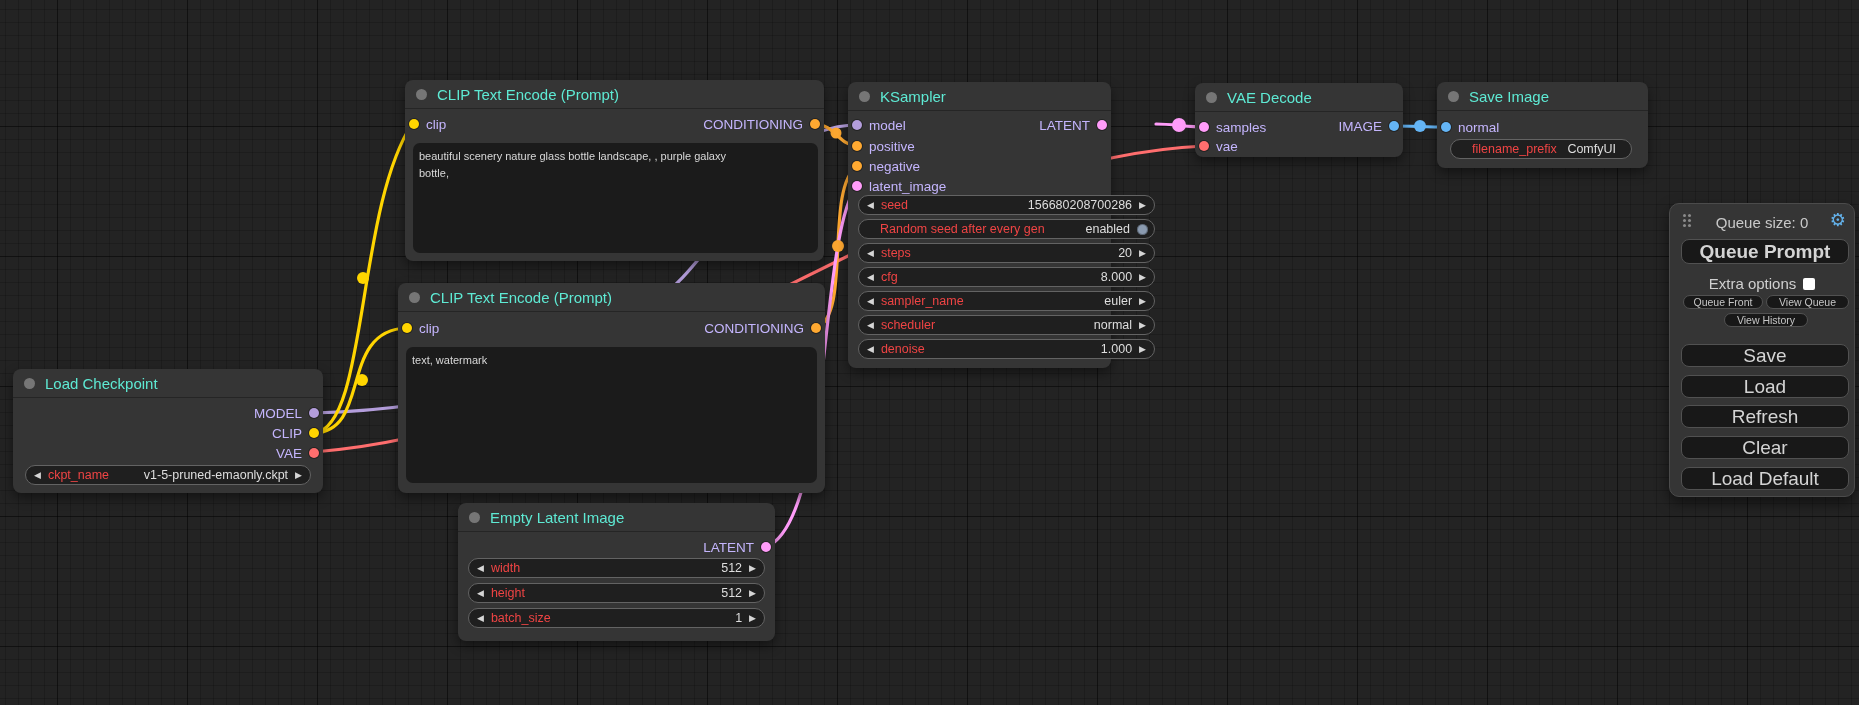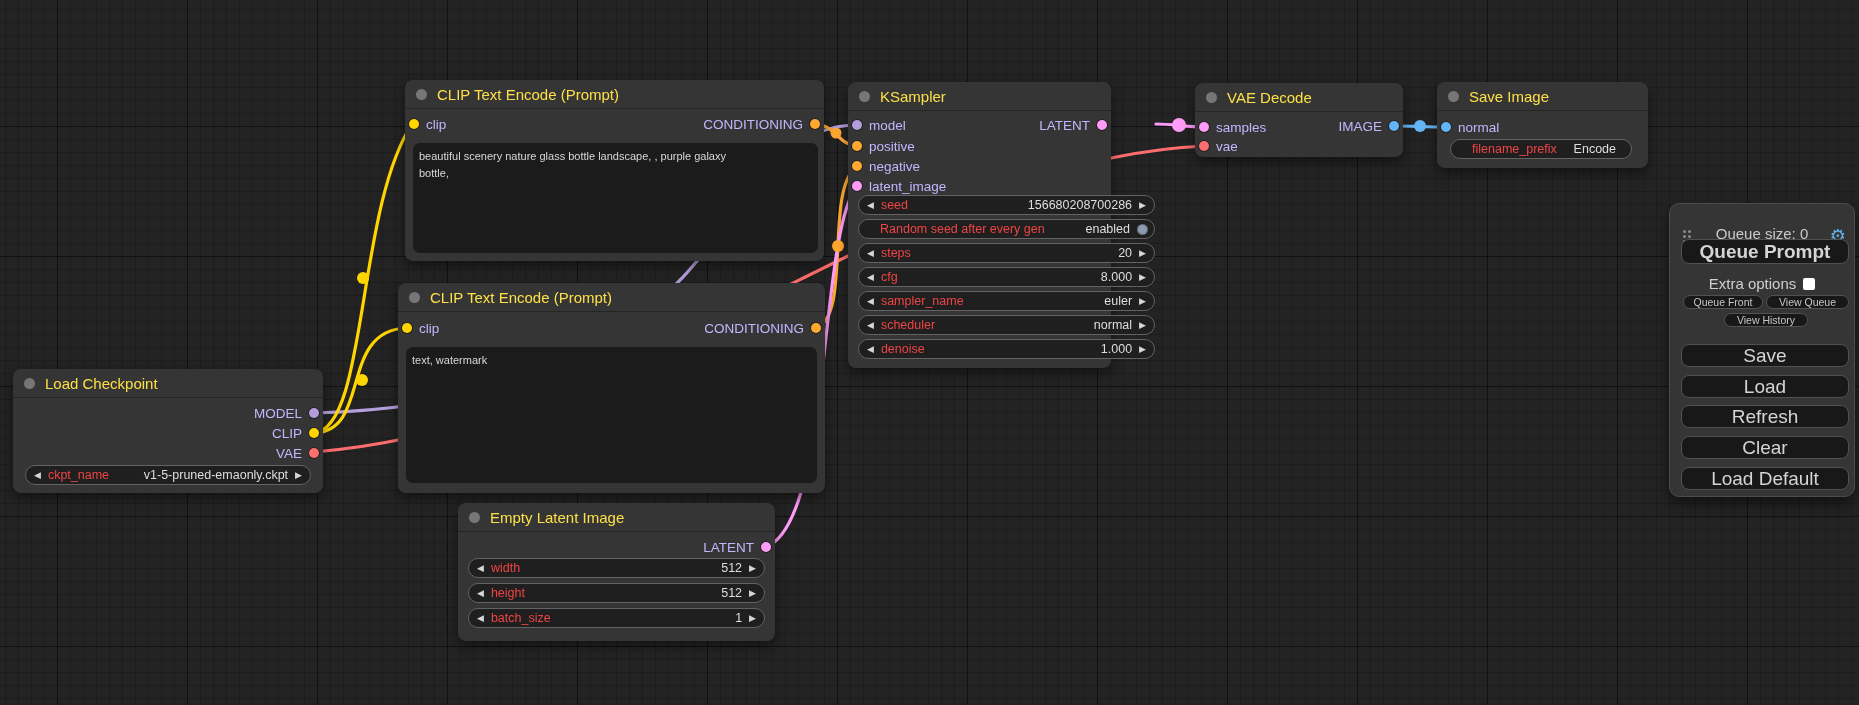--- a/index.html
+++ b/index.html
@@ -16,21 +16,21 @@
     background-position:0 -4px,57px 0,9px 9px,5px 5px;
   }
   #wires{position:absolute;left:0;top:0;z-index:1;}
   .node{
     position:absolute;background:#353535;border-radius:8px;z-index:2;
     box-shadow:0 5px 12px rgba(0,0,0,.45);
   }
   .ntitle{
     height:28px;display:flex;align-items:center;gap:10px;padding:0 11px;
     border-bottom:1px solid rgba(0,0,0,.30);
-    color:#fde047;font-size:15px;white-space:nowrap;overflow:hidden;
+    color:#5eead4;font-size:15px;white-space:nowrap;overflow:hidden;
   }
   .tdot{width:11px;height:11px;border-radius:50%;background:#767676;flex:0 0 auto;}
   .port{position:absolute;width:10px;height:10px;border-radius:50%;transform:translateY(-50%);box-shadow:0 0 0 1px rgba(0,0,0,.35);}
   .port.in{left:4px;} .port.out{right:4px;}
   .slabel{position:absolute;transform:translateY(-50%);color:#c4b5fd;font-size:13.5px;white-space:nowrap;}
   .slabel.in{left:21px;} .slabel.out{right:21px;}
   .widget{
     position:absolute;height:20px;box-sizing:border-box;
     background:#1f1f1f;border:1px solid #636363;border-radius:10px;
     display:flex;align-items:center;padding:0 8px;
@@ -46,21 +46,21 @@
     font-family:Liberation Sans, sans-serif;font-size:11px;line-height:1.5;
     color:#d8d8d8;padding:5px 4px 5px 6px;white-space:pre-wrap;word-break:break-word;
     box-sizing:border-box;
   }
   
   .qpanel{
     position:absolute;left:1669px;top:203px;width:186px;height:294px;z-index:10;
     background:#353535;border:1px solid #4b4b4b;border-radius:10px;
     box-shadow:0 6px 14px rgba(0,0,0,.5);box-sizing:border-box;color:#c9c9c9;
   }
-  .qheader{position:absolute;left:0;top:21px;width:100%;height:22px;display:flex;align-items:flex-start;text-decoration:underline;}
+  .qheader{position:absolute;left:0;top:5px;width:100%;height:22px;display:flex;align-items:flex-end;}
   .grip{position:absolute;left:13px;top:5px;width:3px;height:3px;border-radius:50%;background:#8a8a8a;
         box-shadow:5px 0 #8a8a8a,0 5px #8a8a8a,5px 5px #8a8a8a,0 10px #8a8a8a,5px 10px #8a8a8a;}
   .qsize{width:100%;text-align:center;font-size:15px;color:#c9c9c9;}
   .gear{position:absolute;right:8px;top:0px;font-size:18px;color:#63b1ea;line-height:22px;}
   .qbtn{
     position:absolute;left:11px;width:168px;height:23px;box-sizing:border-box;
     background:#181818;border:1px solid #515151;border-radius:8px;
     display:flex;align-items:center;justify-content:center;
     font-size:19px;color:#d4d4d4;
   }
@@ -244,21 +244,21 @@
 
 <div class="node" style="left:1437px;top:82px;width:211px;height:86px">
   <div class="ntitle">
     <span class="tdot"></span>
     <span>Save Image</span>
   </div>
   <span class="port in" style="top:45px;background:#64B5F6"></span>
   <span class="slabel in" style="top:45px">normal</span>
   <div class="widget" style="left:13px;top:57px;width:182px">
     <span class="wlabel noarrow">filename_prefix</span>
-    <span class="wvalue">Encode</span>
+    <span class="wvalue">ComfyUI</span>
   </div>
 </div>
 
 <div class="qpanel">
   <div class="qheader">
     <span class="grip"></span>
     <span class="qsize">Queue size: 0</span>
     <span class="gear">⚙</span>
   </div>
   <div class="qbtn prompt">Queue Prompt</div>

